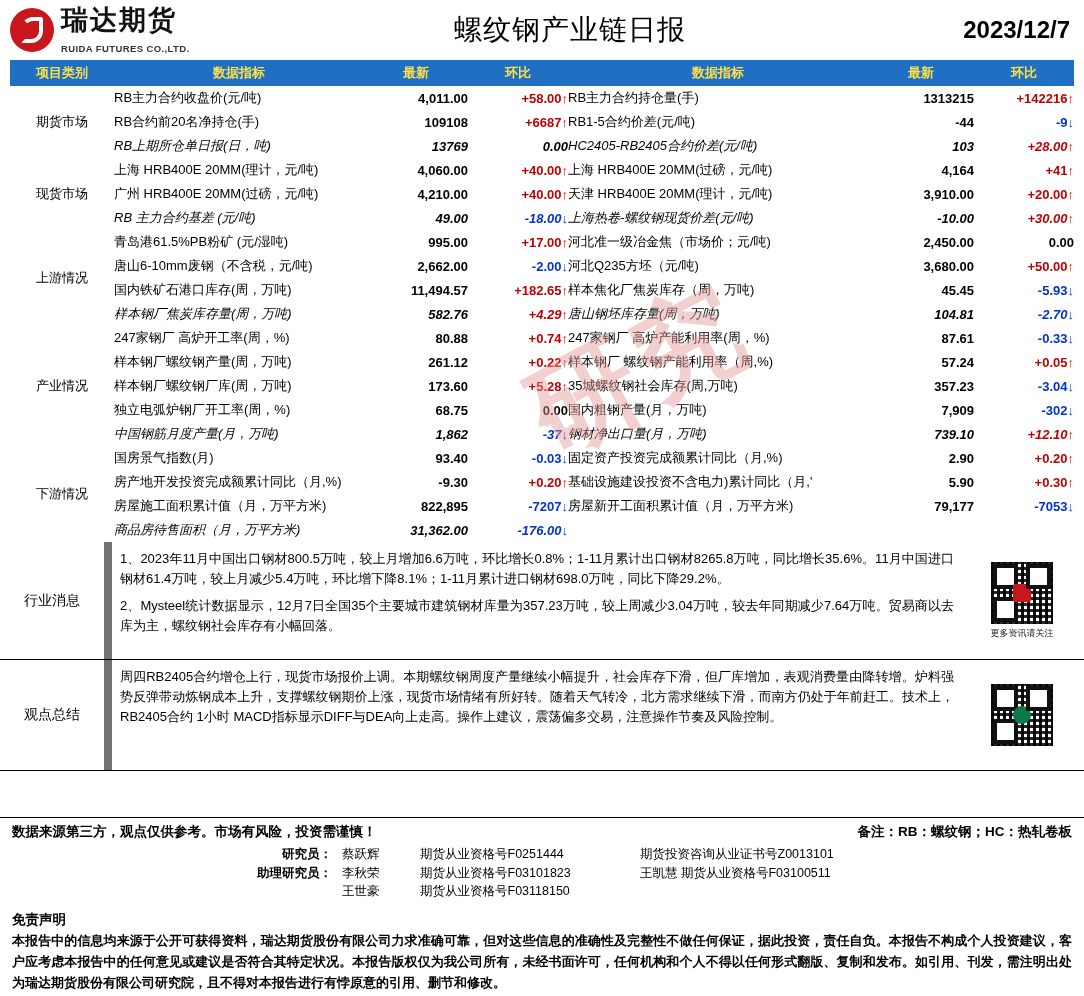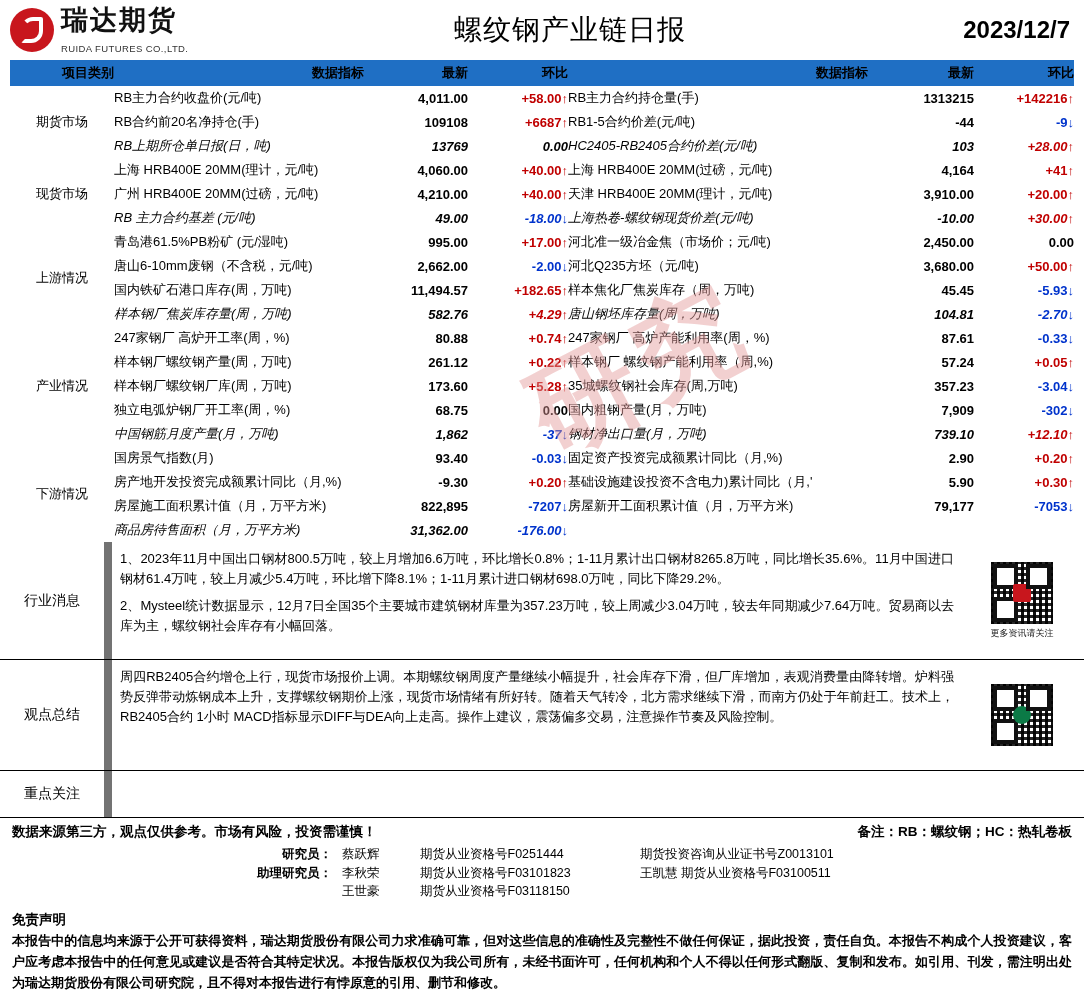--- a/index.html
+++ b/index.html
@@ -19,32 +19,32 @@
     width:44px;height:44px;border-radius:50%;
     background:#c8161d;position:relative;flex:0 0 44px;
   }
   .logo-mark:before{
     content:"";position:absolute;left:11px;top:9px;width:22px;height:26px;
     border:4px solid #fff;border-radius:12px 2px 12px 2px;
     border-left-color:transparent;box-sizing:border-box;
   }
   .logo-text{margin-left:7px;line-height:1.05;}
   .logo-cn{font-size:27px;font-weight:bold;letter-spacing:2px;color:#111;}
-  .logo-en{font-size:9.5px;letter-spacing:.4px;color:#333;margin-top:10px;}
+  .logo-en{font-size:9.5px;letter-spacing:.4px;color:#333;margin-top:10px;font-weight:bold;}
   .doc-title{flex:1;text-align:center;font-size:28px;font-weight:normal;letter-spacing:1px;}
   .doc-date{width:190px;flex:0 0 190px;text-align:right;font-size:24px;font-weight:bold;padding-right:4px;}
 
   
   table.main{border-collapse:collapse;width:1064px;margin:4px 10px 0 10px;table-layout:fixed;}
   table.main th,table.main td{
     border:0;padding:0;font-size:13px;vertical-align:middle;
   }
   thead th{
-    background:#1f6fc4;color:#000000;font-size:15px;font-weight:bold;
-    height:26px;text-align:right;border-right:1px solid #fff;
+    background:#1f6fc4;color:#fde047;font-size:15px;font-weight:bold;
+    height:26px;text-align:center;border-right:1px solid #fff;
   }
   thead th:last-child{border-right:0;}
 
   tbody td{height:24px;}
   .cat{
     text-align:center;font-size:14px;width:104px;
     border-right:2px solid #000;
   }
   .lbl{padding-left:6px;text-align:left;}
   .num{text-align:right;font-weight:bold;padding-right:8px;}
@@ -332,21 +332,20 @@
     <div class="body">周四RB2405合约增仓上行，现货市场报价上调。本期螺纹钢周度产量继续小幅提升，社会库存下滑，但厂库增加，表观消费量由降转增。炉料强势反弹带动炼钢成本上升，支撑螺纹钢期价上涨，现货市场情绪有所好转。随着天气转冷，北方需求继续下滑，而南方仍处于年前赶工。技术上，RB2405合约 1小时 MACD指标显示DIFF与DEA向上走高。操作上建议，震荡偏多交易，注意操作节奏及风险控制。</div>
     <div class="qr-col">
       <div class="qr qr2">
           <span class="bl"></span>
           <span class="ctr"></span>
         </div>
     </div>
   </div>
 
   <div class="block focus-row">
-    <div class="cat">重点关注</div>
     <div class="body"></div>
   </div>
 
   <div class="foot">
     <div class="foot-top">
       <div>数据来源第三方，观点仅供参考。市场有风险，投资需谨慎！</div>
       <div>备注：RB：螺纹钢；HC：热轧卷板</div>
     </div>
     <div class="staff">
       <div class="staff-row">

